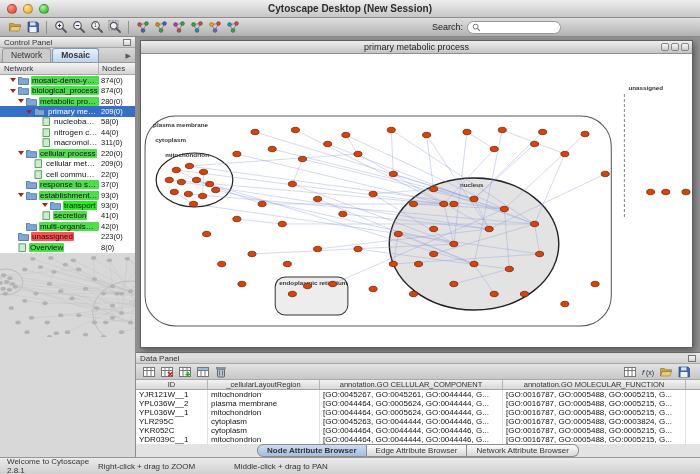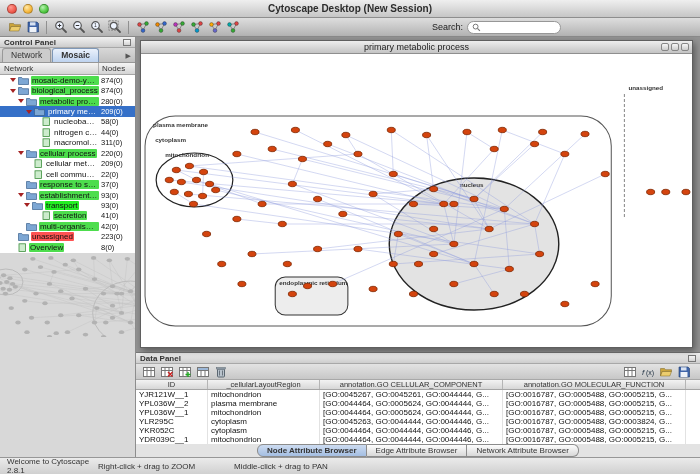--- a/index.html
+++ b/index.html
@@ -20,21 +20,21 @@
 .tb-icons{display:flex;align-items:center;gap:1px;}
 .tbtn{appearance:none;background:transparent;border:0;width:17px;height:17px;padding:1px;display:flex;align-items:center;justify-content:center;cursor:default;}
 .tsep{width:1px;height:13px;background:#909090;margin:0 4px;display:inline-block;}
 .search-area{margin-left:auto;margin-right:133px;display:flex;align-items:center;gap:4px;}
 .search-label{font-size:9px;color:#222;}
 .searchfield{width:94px;height:13px;background:#fff;border:1px solid #979797;border-radius:7px;display:flex;align-items:center;padding:0 4px;gap:3px;}
 .search-input{border:none;outline:none;width:70px;font-size:9px;background:transparent;}
 
 .main{display:flex;height:420px;}
 .cp{width:136px;background:#e4e4e4;border-right:1px solid #8d8d8d;display:flex;flex-direction:column;}
-.cp-header{height:11px;background:linear-gradient(#f1f1f1,#cdcdcd);border-bottom:1px solid #a8a8a8;display:flex;align-items:center;justify-content:space-between;padding:0 4px;font-size:8px;font-weight:bold;color:#333;flex-shrink:0;}
+.cp-header{height:11px;background:linear-gradient(#f1f1f1,#cdcdcd);border-bottom:1px solid #a8a8a8;display:flex;align-items:center;justify-content:space-between;padding:0 4px;font-size:8px;font-weight:normal;color:#333;flex-shrink:0;}
 .panel-float{width:8px;height:7px;border:1px solid #787878;background:linear-gradient(#f8f8f8,#d2d2d2);display:inline-block;}
 .cp-tabs{height:15px;display:flex;align-items:flex-end;background:linear-gradient(#d8d8d8,#c0c0c0);border-bottom:1px solid #979797;padding:1px 2px 0;flex-shrink:0;}
 .cp-tabs-inner{display:flex;gap:1px;align-items:flex-end;}
 .cp-tab{font-size:8.5px;padding:1px 8px 2px;border:1px solid #999;border-bottom:none;border-radius:3px 3px 0 0;background:#cccccc;color:#333;}
 .cp-tab.active{background:linear-gradient(#eaf1fb,#bed3ef);border-color:#7e97b6;font-weight:bold;}
 .cp-tab-arrow{margin-left:auto;font-size:7px;color:#555;padding:0 2px 2px;}
 .cp-section{padding:4px 5px 5px;border-bottom:1px solid #b3b3b3;flex-shrink:0;}
 .cp-label{font-size:8.5px;color:#222;margin-bottom:3px;}
 .cp-combo{height:15px;background:#fff;border:1px solid #9a9a9a;border-radius:3px;display:flex;align-items:center;font-size:8.5px;color:#111;overflow:hidden;}
 .combo-value{flex:1;padding-left:4px;white-space:nowrap;overflow:hidden;}
@@ -339,21 +339,21 @@
           <div class="trow" style="padding-left:18px">
             <span class="tw-exp"></span>
             <span class="ticon">
               <svg width="11" height="9" viewBox="0 0 11 9">
                 <path d="M0.5 1.5h3.2l1 1.2h5.8v5.8H0.5z" fill="#7da7d4" stroke="#39608e" stroke-width="0.7"></path>
               </svg>
             </span>
             <span class="tlabel" style="background:#4ddd4d">establishment of localization</span>
             <span class="tcount">93(0)</span>
           </div>
-          <div class="trow" style="padding-left:24px">
+          <div class="trow" style="padding-left:42px">
             <span class="tw-exp"></span>
             <span class="ticon">
               <svg width="11" height="9" viewBox="0 0 11 9">
                 <path d="M0.5 1.5h3.2l1 1.2h5.8v5.8H0.5z" fill="#7da7d4" stroke="#39608e" stroke-width="0.7"></path>
               </svg>
             </span>
             <span class="tlabel" style="background:#22ee22">transport</span>
             <span class="tcount">93(0)</span>
           </div>
           <div class="trow" style="padding-left:34px">

